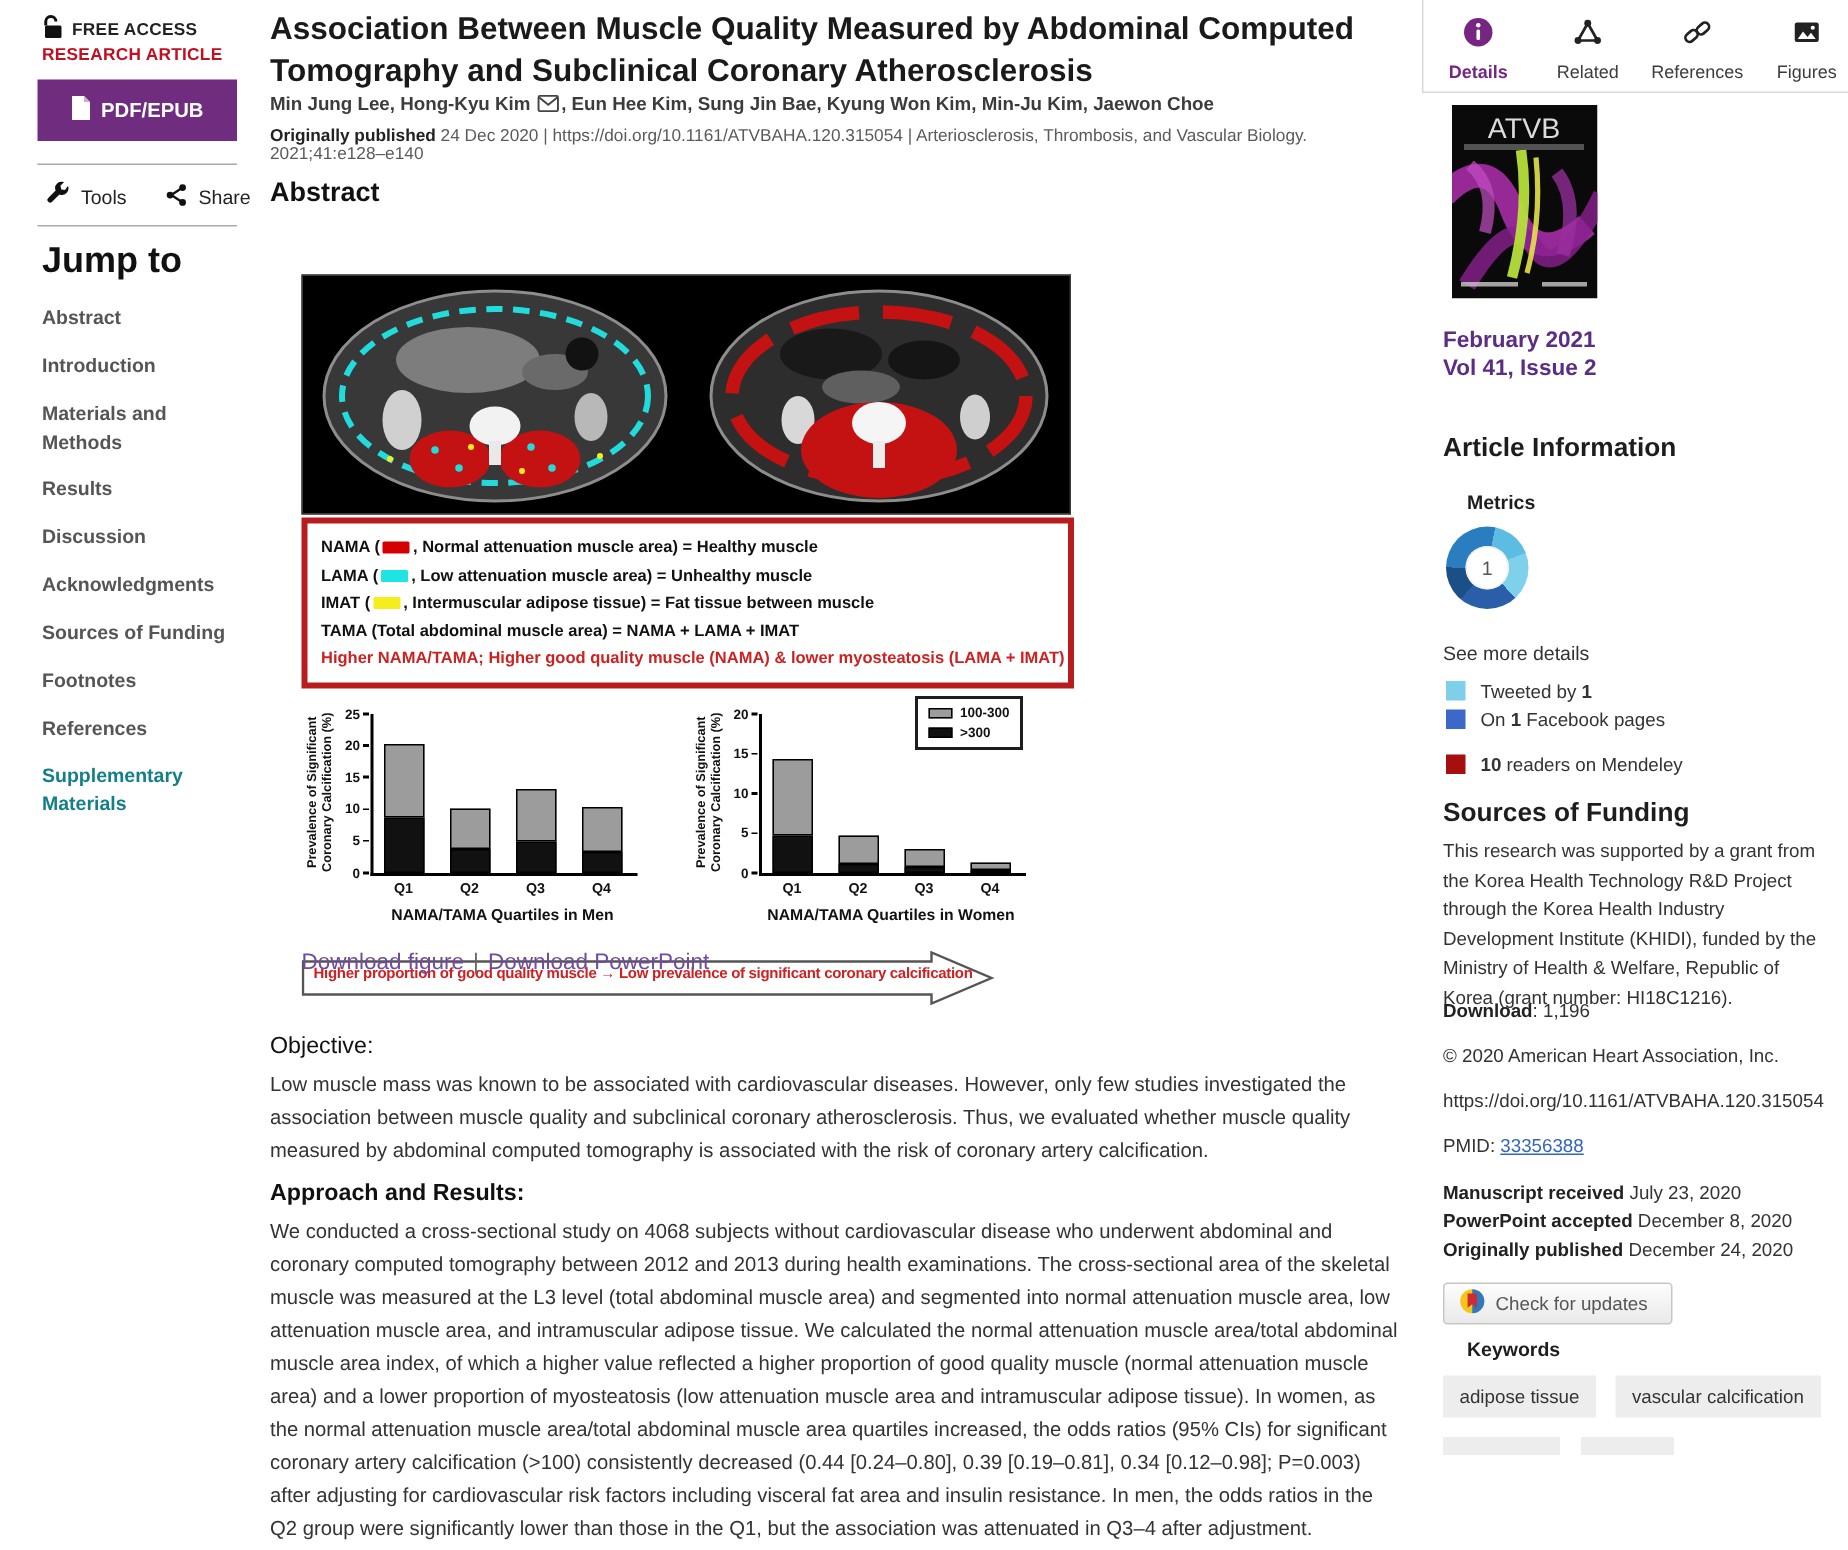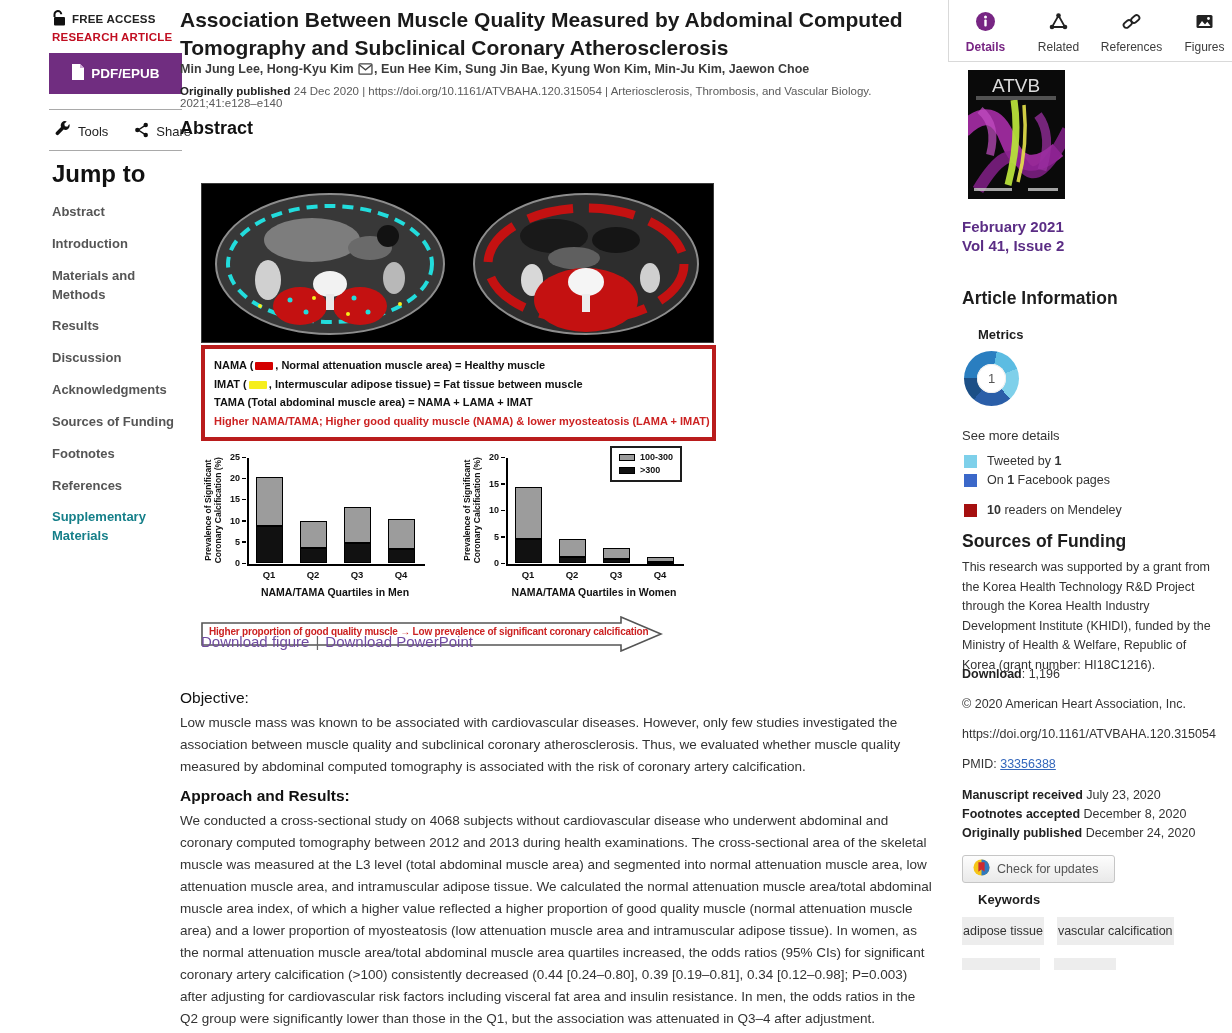--- a/index.html
+++ b/index.html
@@ -3,21 +3,21 @@
 <meta charset="utf-8">
 <style>
   html,body{margin:0;padding:0;}
   body{
     width:1232px;height:1033px;position:relative;overflow:hidden;
     background:#ffffff;font-family:"Liberation Sans","DejaVu Sans",sans-serif;
     color:#333;
   }
 
   
-  .left-rail{position:absolute;left:0;top:0;width:180px;height:1033px;margin-left:24px;}
+  .left-rail{position:absolute;left:0;top:0;width:180px;height:1033px;}
   .free-access{position:absolute;left:28px;top:10px;display:flex;align-items:center;gap:6px;
     font-size:11.5px;font-weight:bold;color:#222;letter-spacing:.2px;}
   .research-article{position:absolute;left:28px;top:31px;font-size:11.5px;font-weight:bold;color:#c10e21;letter-spacing:.2px;}
   .pdf-btn{position:absolute;left:25px;top:53px;width:133px;height:41px;background:#702d80;border:none;
     color:#fff;font-weight:bold;font-size:13.5px;display:flex;align-items:center;justify-content:center;gap:7px;
     font-family:inherit;cursor:pointer;}
   .lr-divider{position:absolute;left:25px;width:133px;height:0;border-top:1px solid #a9a9a9;}
   .tools-row{position:absolute;left:30px;top:119px;width:133px;height:24px;display:flex;align-items:center;}
   .tool-item{display:flex;align-items:center;gap:7px;font-size:13px;color:#222;cursor:pointer;}
   .jumpto{position:absolute;left:28px;top:160px;font-size:24px;font-weight:bold;color:#111;}
@@ -79,34 +79,34 @@
   .issue-line{position:absolute;left:14px;font-size:15px;font-weight:bold;color:#5b2d85;cursor:pointer;}
   .rr-h1{position:absolute;left:14px;font-size:17.5px;font-weight:bold;color:#1d1d1d;}
   .rr-h2{position:absolute;left:30px;font-size:13px;font-weight:bold;color:#1d1d1d;}
   .donut{position:absolute;left:16px;top:351px;width:55px;height:55px;border-radius:50%;
     background:conic-gradient(from 220deg,#1c4f86 0 14%,#2a7ec0 14% 42%,#5cbce2 42% 58%,#7fd0ea 58% 77%,#2a5ea8 77% 100%);cursor:pointer;}
   .donut::after{content:"";position:absolute;inset:13px;background:#fff;border-radius:50%;box-shadow:0 0 0 1px #eee inset;}
   .donut .score{position:absolute;inset:0;z-index:2;display:flex;align-items:center;justify-content:center;
     font-size:13px;color:#555;}
   .see-more{position:absolute;left:14px;top:428px;font-size:13px;color:#333;cursor:pointer;}
   .metric-rows{position:absolute;left:16px;top:453px;width:250px;}
-  .metric-row{display:flex;align-items:center;gap:10px;font-size:12.5px;color:#333;line-height:16px;margin-bottom:3px;}
+  .metric-row{display:flex;align-items:flex-start;gap:10px;font-size:12.5px;color:#333;line-height:16px;margin-bottom:3px;}
   .metric-row.gap{margin-top:14px;}
   .m-sw{flex:0 0 13px;width:13px;height:13px;margin-top:1px;}
   .rr-p{position:absolute;left:14px;width:252px;font-size:12.5px;line-height:19.5px;color:#333;}
   .rr-line{position:absolute;left:14px;width:256px;font-size:12.5px;color:#333;}
   .rr-line b{color:#222;}
   .pmid-link{color:#3366bb;text-decoration:underline;cursor:pointer;}
   .dates{position:absolute;left:14px;top:786px;width:260px;font-size:12.5px;line-height:19px;color:#333;}
   .dates b{color:#222;}
   .check-btn{position:absolute;left:14px;top:855px;width:153px;height:28px;border:1px solid #c6c6c6;border-radius:3px;
     background:linear-gradient(#fdfdfd,#e9e9e9);display:flex;align-items:center;gap:7px;padding:0 10px;box-sizing:border-box;
     font-size:12.5px;color:#555;font-family:inherit;cursor:pointer;}
   .kw-row{position:absolute;left:14px;top:917px;display:flex;gap:13px;}
-  .chip{background:#ededed;color:#333;font-size:12.5px;padding:7px 1px;white-space:nowrap;cursor:pointer;}
+  .chip{background:#ededed;color:#333;font-size:12.5px;padding:7px 11px;white-space:nowrap;cursor:pointer;}
   .chip.partial{position:absolute;top:958px;height:26px;padding:0;}
 </style>
 </head>
 <body>
 
 <div class="left-rail">
   <div class="free-access">
     <span>
       <svg width="14" height="16" viewBox="0 0 14 16">
           <path d="M2.5 7V4.6A3.4 3.4 0 0 1 9.3 4.3" fill="none" stroke="#111" stroke-width="2"></path>
@@ -241,20 +241,21 @@
           <rect x="380" y="110" width="8" height="18" fill="#ededed"></rect>
         </g>
       </svg>
     </div>
 
     <div class="fig-legend">
       <div>
 
           <div class="lg-line"><span>NAMA (</span><span class="lg-swatch" style="background: rgb(212, 0, 0);"></span><span>, Normal attenuation muscle area) = Healthy muscle</span></div>
 
+          <div class="lg-line"><span>LAMA (</span><span class="lg-swatch" style="background: rgb(31, 228, 228);"></span><span>, Low attenuation muscle area) = Unhealthy muscle</span></div>
 
           <div class="lg-line"><span>IMAT (</span><span class="lg-swatch" style="background: rgb(246, 238, 28);"></span><span>, Intermuscular adipose tissue) = Fat tissue between muscle</span></div>
 
           <div class="lg-line"><span>TAMA (Total abdominal muscle area) = NAMA + LAMA + IMAT</span><span></span></div>
         </div>
       <div class="lg-red">Higher NAMA/TAMA;  Higher good quality muscle (NAMA) &amp; lower myosteatosis (LAMA + IMAT)</div>
     </div>
 
     <div class="charts-row">
       <div class="chart" style="left:0;">
@@ -445,21 +446,21 @@
   <div class="rr-line" style="top:697px;">© 2020 American Heart Association, Inc.</div>
   <div class="rr-line" style="top:727px;">https://doi.org/10.1161/ATVBAHA.120.315054</div>
   <div class="rr-line" style="top:757px;">
     <span>PMID: </span><span class="pmid-link">33356388</span>
   </div>
 
   <div class="dates">
 
       <div><b>Manuscript received</b><span> July 23, 2020</span></div>
 
-      <div><b>Footnotes accepted</b><span> December 8, 2020</span></div>
+      <div><b>PowerPoint accepted</b><span> December 8, 2020</span></div>
 
       <div><b>Originally published</b><span> December 24, 2020</span></div>
     </div>
 
   <button class="check-btn">
     <span>
       <svg width="17" height="17" viewBox="0 0 18 18">
           <circle cx="9" cy="9" r="8.5" fill="#f5c518"></circle>
           <path d="M9 .5a8.5 8.5 0 0 1 0 17z" fill="#2f7abf"></path>
           <path d="M5.7 3.5h6.6v10l-3.3-2.3-3.3 2.3z" fill="#cc2b31"></path>

